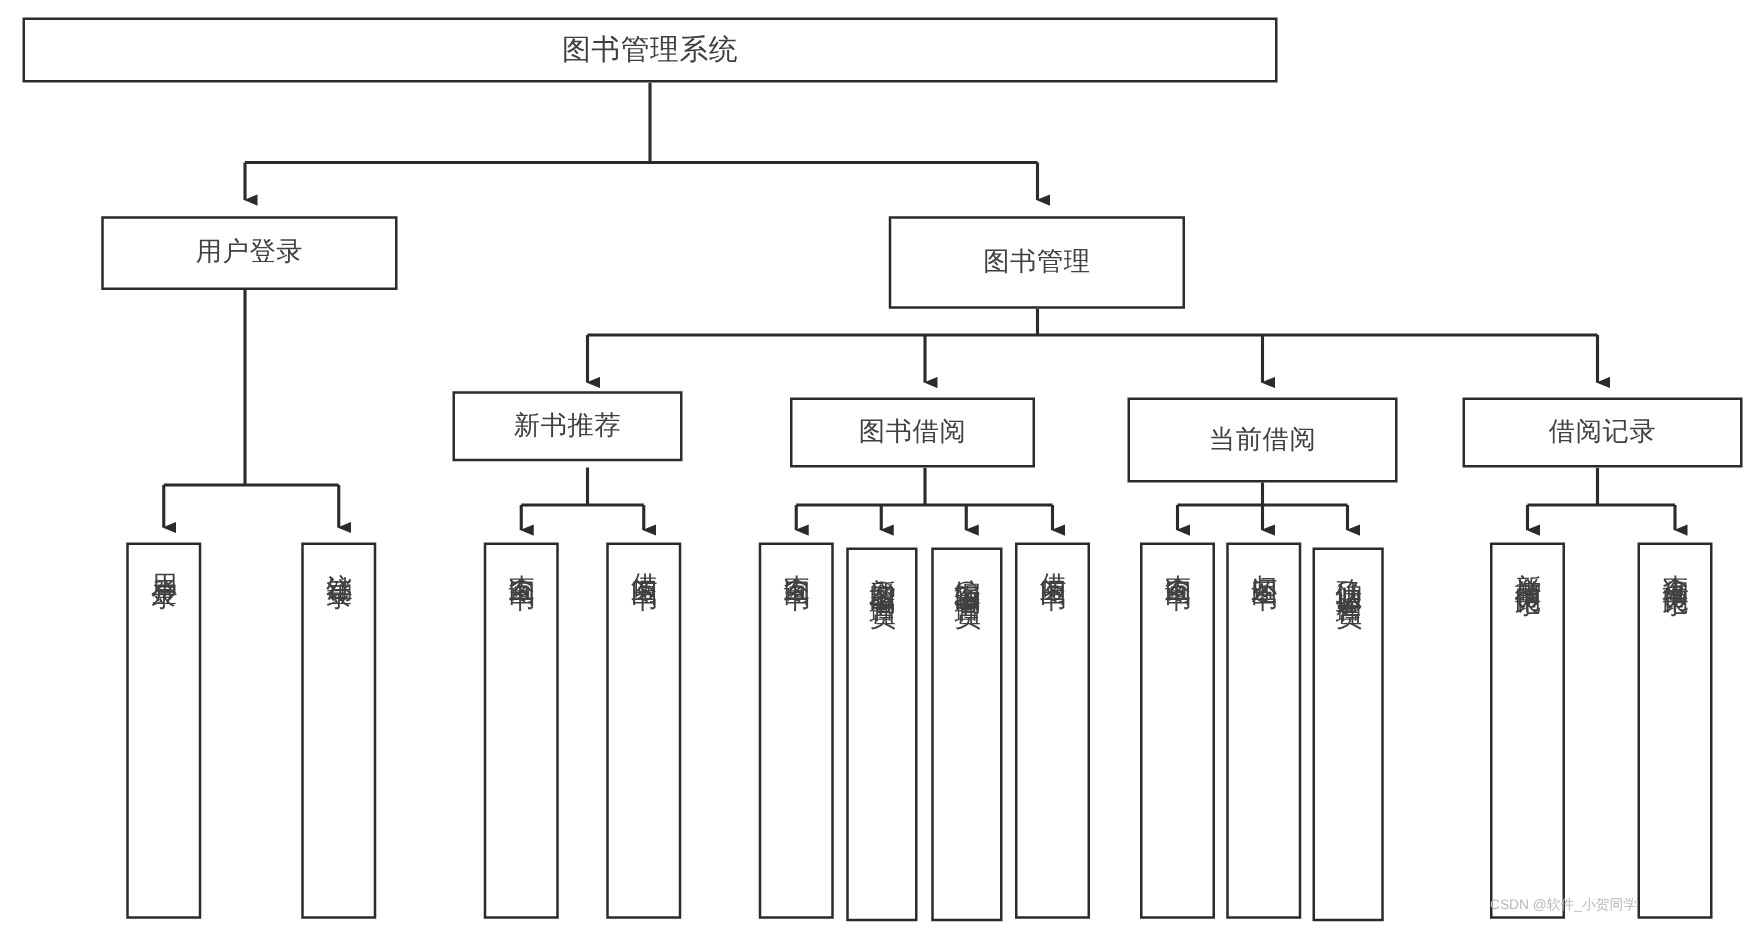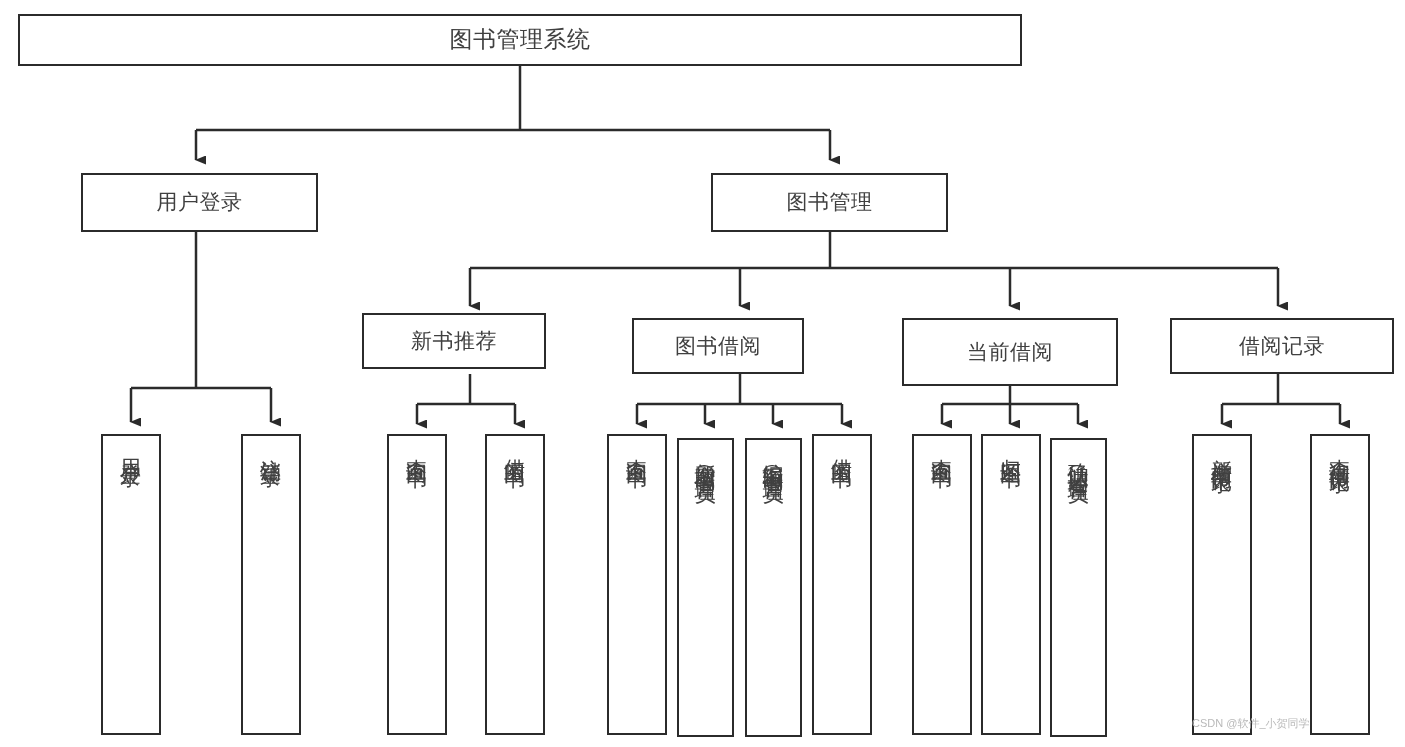--- a/index.html
+++ b/index.html
@@ -127,28 +127,28 @@
     </g>
   </svg>
 
   <div class="node" id="root-node" style="left:18px; top:14px; width:1004px; height:52px;">
     <span class="node-label">图书管理系统</span>
   </div>
 
   <div class="node" style="left:81px; top:173px; width:237px; height:59px;">
     <span class="node-label">用户登录</span>
   </div>
-  <div class="node" style="left:711px; top:173px; width:237px; height:59px;">
+  <div class="node" style="left:711px; top:173px; width:237px; height:74px;">
     <span class="node-label">图书管理</span>
   </div>
 
   <div class="node" style="left:362px; top:313px; width:184px; height:56px;">
     <span class="node-label">新书推荐</span>
   </div>
-  <div class="node" style="left:632px; top:318px; width:172px; height:56px;">
+  <div class="node" style="left:632px; top:318px; width:196px; height:56px;">
     <span class="node-label">图书借阅</span>
   </div>
   <div class="node" style="left:902px; top:318px; width:216px; height:68px;">
     <span class="node-label">当前借阅</span>
   </div>
   <div class="node" style="left:1170px; top:318px; width:224px; height:56px;">
     <span class="node-label">借阅记录</span>
   </div>
 
   <div class="node node-vertical" style="left:101px; top:434px; width:60px; height:301px;">

